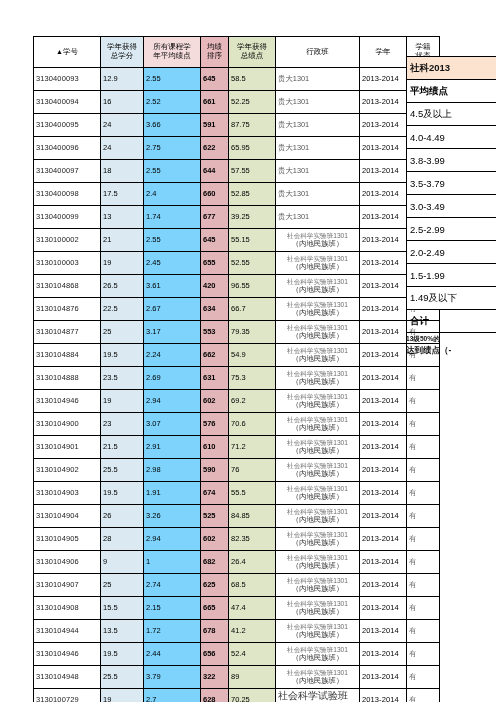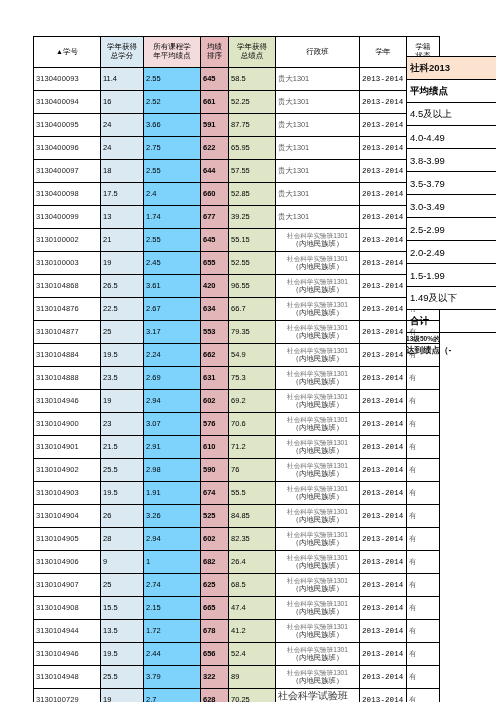--- a/index.html
+++ b/index.html
@@ -45,21 +45,21 @@
     line-height: 1.15;
     white-space: normal;
   }
   
   .c-id     { width: 62px; }
   .c-credit { width: 38px; }
   .c-gpa    { width: 52px; }
   .c-rank   { width: 23px; }
   .c-total  { width: 42px; }
   .c-class  { width: 79px; text-align: center; }
-  .c-year   { width: 42px; font-family: Liberation Mono, monospace; }
+  .c-year   { width: 42px; }
   .c-status { width: 28px; margin-left: 24px; }
 
   
   th.c-id     { background: #ffffff; }
   th.c-credit { background: #dbeaf2; }
   th.c-gpa    { background: #f4dcdc; }
   th.c-rank   { background: #e6b8bb; }
   th.c-total  { background: #dde5c5; }
   th.c-class  { background: #ffffff; }
   th.c-year   { background: #ffffff; }
@@ -170,21 +170,21 @@
           </th>
         <th class="c-status">
             <span style="display:block">学籍</span>
             <span style="display:block">状态</span>
           </th>
       </tr>
     </thead>
     <tbody id="grade-body">
         <tr>
           <td class="c-id">3130400093</td>
-          <td class="c-credit">11.4</td>
+          <td class="c-credit">12.9</td>
           <td class="c-gpa">2.55</td>
           <td class="c-rank">645</td>
           <td class="c-total">58.5</td>
           <td class="c-class" style="text-align: left;"><span style="font-size:7.4px">贵大1301</span></td>
           <td class="c-year">2013-2014</td>
           <td class="c-status">有</td>
         </tr>
         <tr>
           <td class="c-id">3130400094</td>
           <td class="c-credit">16</td>

